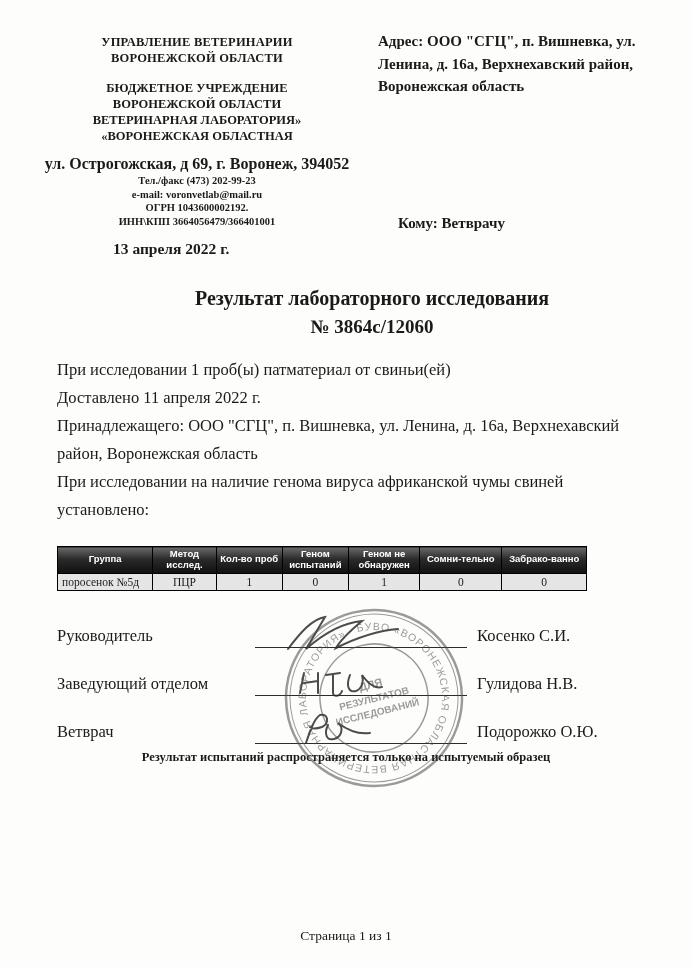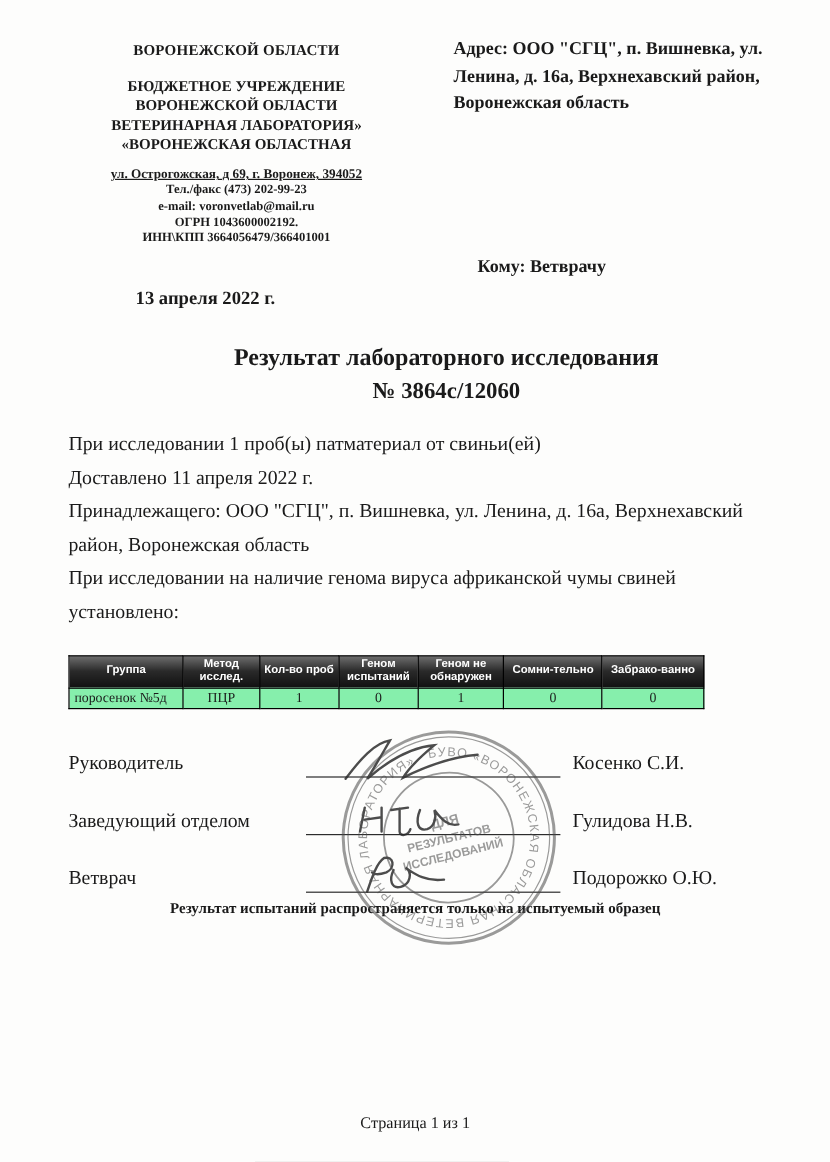--- a/index.html
+++ b/index.html
@@ -12,21 +12,21 @@
     color:#1a1a1a;
     overflow:hidden;
   }
   
   .letterhead{
     position:absolute;left:44px;top:34px;width:306px;
     text-align:center;font-weight:bold;line-height:1.28;
   }
   .lh-dept{font-size:12.5px;letter-spacing:.2px;}
   .lh-org{font-size:12.5px;margin-top:14px;}
-  .lh-addr{font-size:11px;margin-top:10px;text-decoration:underline;}
+  .lh-addr{font-size:16px;margin-top:10px;}
   .lh-small{font-size:10.5px;}
   
   .recipient{
     position:absolute;left:378px;top:30px;width:266px;
     font-weight:bold;font-size:15px;line-height:1.5;text-align:left;
   }
   .kome{
     position:absolute;left:398px;top:215px;
     font-weight:bold;font-size:15px;
   }
@@ -51,21 +51,21 @@
   }
   .results th{
     background:linear-gradient(180deg,#6a6a6a 0%,#2a2a2a 45%,#101010 100%);
     color:#fff;font-family:"Liberation Sans",sans-serif;
     font-size:9.5px;font-weight:bold;
     border:1px solid #000;padding:2px 2px;line-height:1.15;
     text-align:center;vertical-align:middle;
   }
   .results td{
     border:1px solid #000;font-size:11.5px;
-    padding:2px 4px;text-align:center;background:#86efac;
+    padding:2px 4px;text-align:center;background:#e5e5e5;
   }
   .results td.first{text-align:left;}
   
   .signatures{position:absolute;left:57px;top:600px;width:584px;}
   .sig-row{display:flex;align-items:flex-end;height:48px;}
   .sig-role{flex:0 0 198px;font-size:16.5px;padding-bottom:2px;}
   .sig-line{
     flex:0 0 212px;border-bottom:1.5px solid #2c2c2c;
     position:relative;height:34px;
   }
@@ -86,20 +86,21 @@
     text-align:center;font-size:13.5px;
   }
 </style>
 </head>
 <body>
 
 <div class="page">
 
   <div class="letterhead">
     <div class="lh-dept">
+      <div>УПРАВЛЕНИЕ ВЕТЕРИНАРИИ</div>
       <div>ВОРОНЕЖСКОЙ ОБЛАСТИ</div>
     </div>
     <div class="lh-org">
       <div>БЮДЖЕТНОЕ УЧРЕЖДЕНИЕ</div>
       <div>ВОРОНЕЖСКОЙ ОБЛАСТИ</div>
       <div>ВЕТЕРИНАРНАЯ ЛАБОРАТОРИЯ»</div>
       <div>«ВОРОНЕЖСКАЯ ОБЛАСТНАЯ</div>
     </div>
     <div class="lh-addr">ул. Острогожская, д 69, г. Воронеж, 394052</div>
     <div class="lh-small">Тел./факс  (473) 202-99-23</div>

